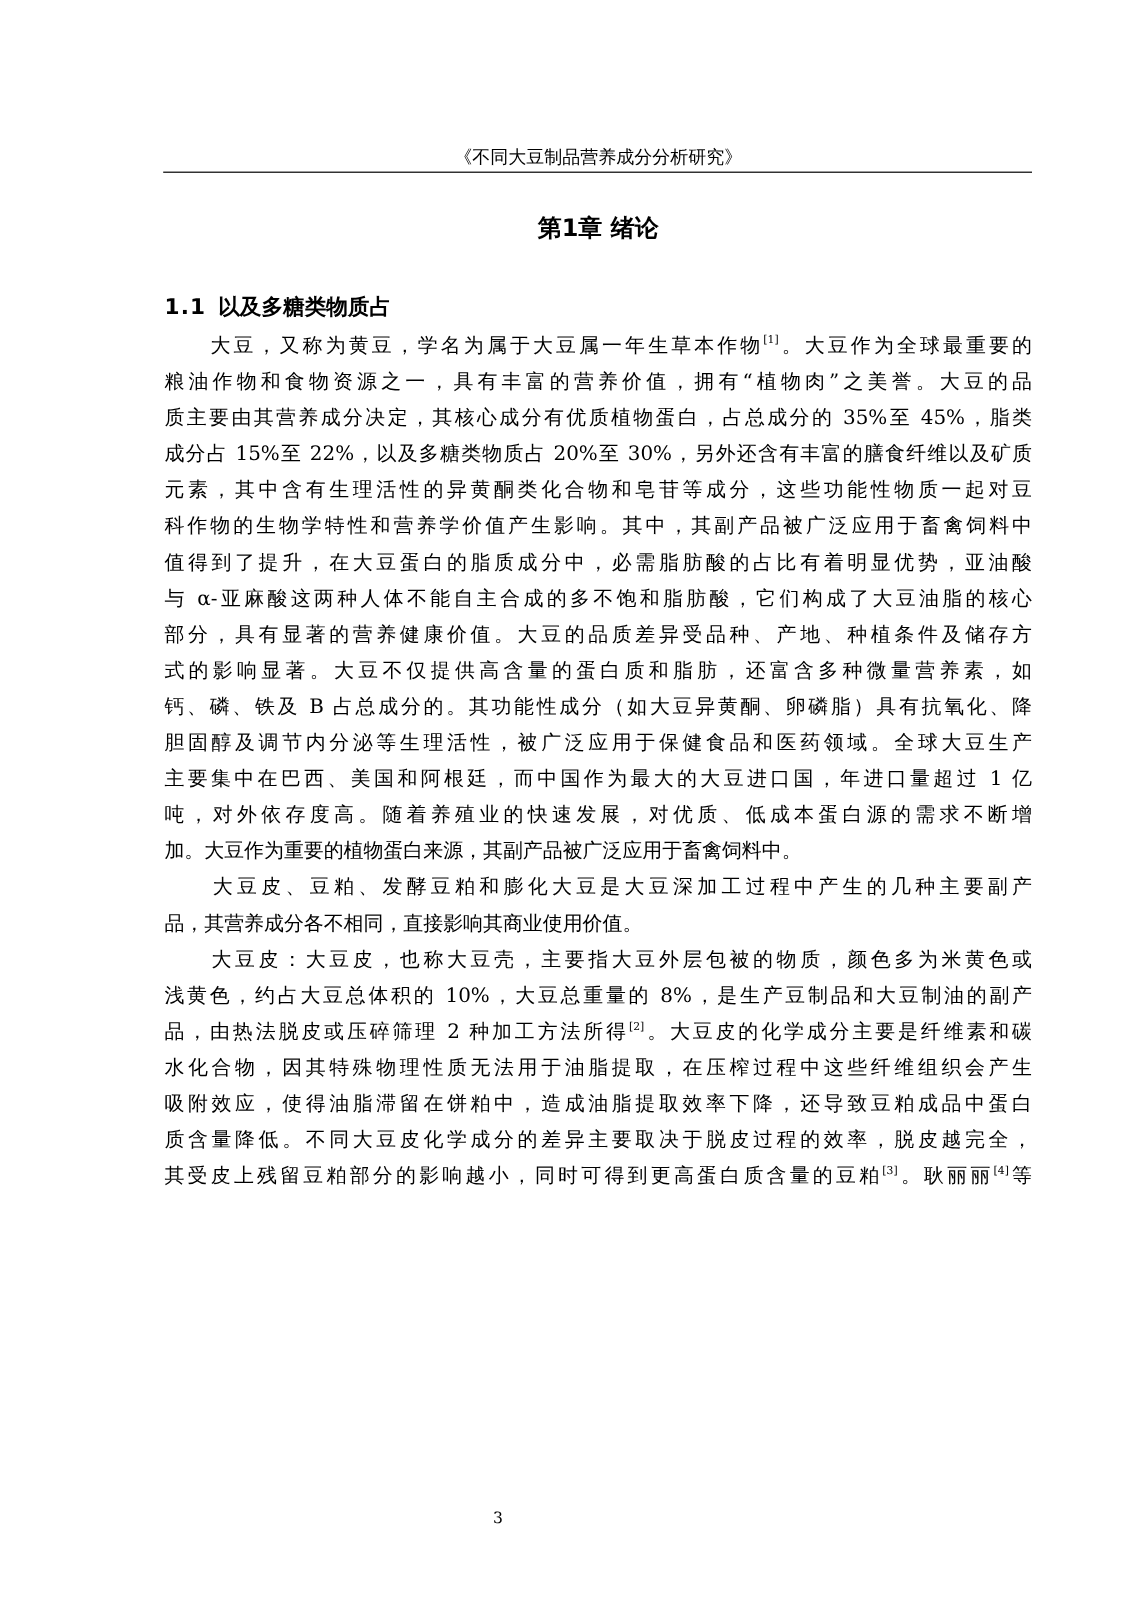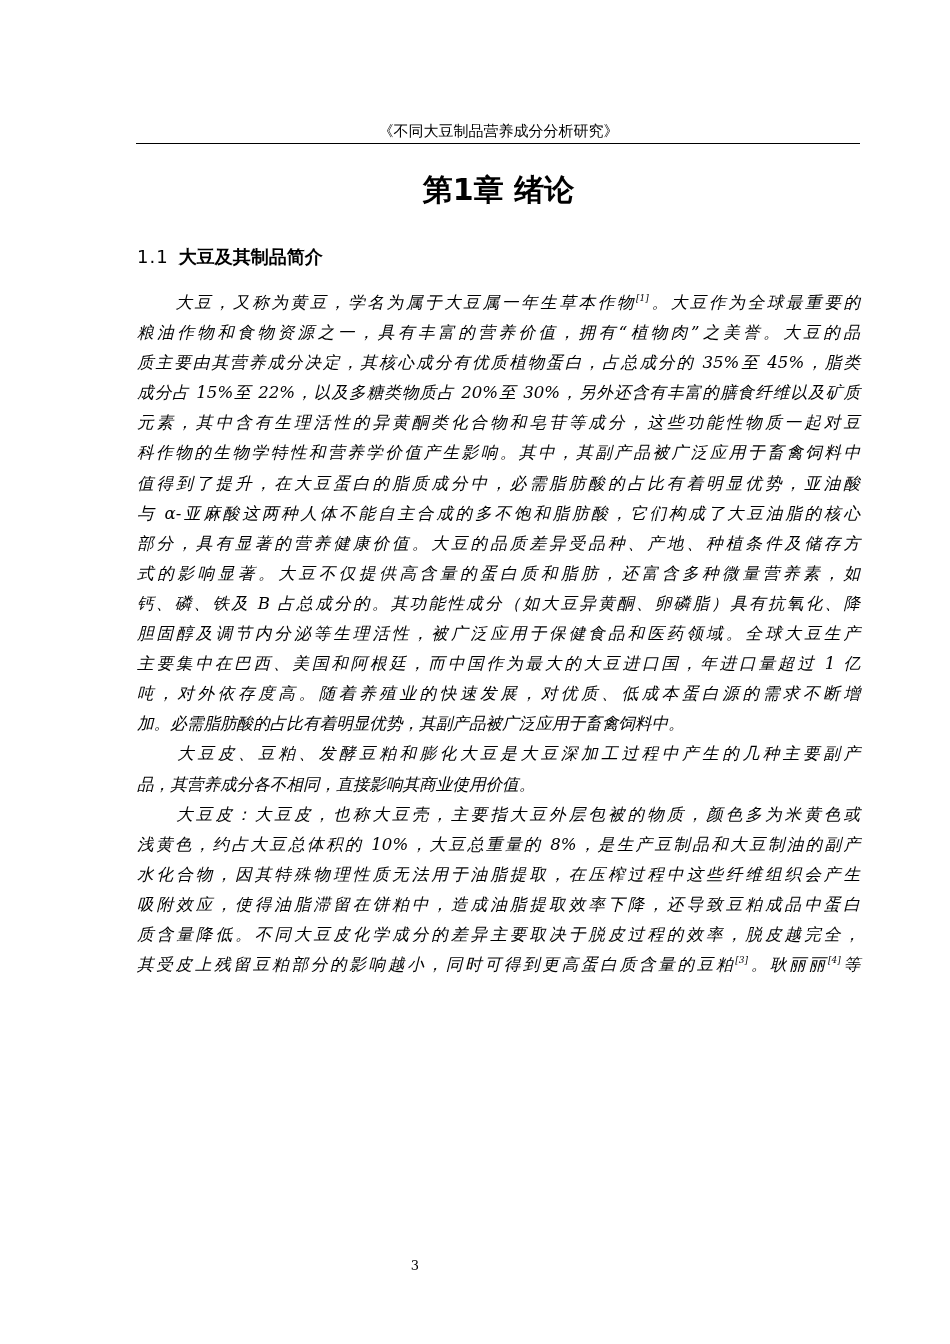--- a/index.html
+++ b/index.html
@@ -5,77 +5,78 @@
   html, body { margin: 0; padding: 0; background: #ffffff; }
   body { width: 950px; height: 1344px; position: relative; overflow: hidden; color: #000; }
   .page { position: absolute; left: 0; top: 0; width: 950px; height: 1344px; background: #fff; margin-top: 29px; }
   .running-header {
     position: absolute; left: 137px; width: 723px; top: 93px;
     text-align: center; font-family: "DejaVu Serif", serif; font-size: 15px; line-height: 18px;
   }
   .header-rule { position: absolute; left: 136px; width: 724px; top: 114px; height: 0; border-top: 1.5px solid #000; }
   .chapter-title {
     position: absolute; left: 137px; width: 723px; top: 147px;
-    text-align: center; font-family: "DejaVu Sans", sans-serif; font-size: 30px; font-weight: bold; line-height: 28px;
+    text-align: center; font-family: "DejaVu Sans", sans-serif; font-size: 20px; font-weight: bold; line-height: 28px;
   }
   .section-title {
     position: absolute; left: 137px; top: 216px;
     font-family: "DejaVu Sans", sans-serif; font-size: 18px; font-weight: bold; line-height: 24px;
   }
-  .section-title .num { font-weight: normal; margin-right: 10px; letter-spacing: 1px; }
+  .section-title .num { font-weight: bold; margin-right: 10px; letter-spacing: 1px; }
   .body-text {
-    position: absolute; left: 137px; top: 259px; width: 723px;
-    font-family: "DejaVu Serif", serif; font-size: 16.6px; line-height: 30.1px; font-style: italic;
+    position: absolute; left: 137px; top: 244px; width: 723px;
+    font-family: "DejaVu Serif", serif; font-size: 16.6px; line-height: 30.1px;
   }
   .line { display: block; text-align: justify; text-align-last: justify; white-space: nowrap; }
   .line.last { text-align-last: left; }
   sup { font-size: 9px; vertical-align: 7px; line-height: 0; }
   .page-number {
     position: absolute; left: 137px; width: 556px; top: 1229px;
     text-align: center; font-family: "DejaVu Serif", serif; font-size: 13px;
   }
 </style>
 </head>
 <body>
 
 <div class="page">
   <div class="running-header">《不同大豆制品营养成分分析研究》</div>
   <div class="header-rule"></div>
 
   <div class="chapter-title">第1章  绪论</div>
 
   <div class="section-title">
-    <span class="num">1.1</span><span>大豆及其制品简介</span>
+    <span class="num">1.1</span><span>以及多糖类物质占</span>
   </div>
 
   <div class="body-text" id="body-text">
       <div>
         <span class="line">　　大豆，又称为黄豆，学名为属于大豆属一年生草本作物<sup>[1]</sup>。大豆作为全球最重要的</span>
         <span class="line">粮油作物和食物资源之一，具有丰富的营养价值，拥有“植物肉”之美誉。大豆的品</span>
         <span class="line">质主要由其营养成分决定，其核心成分有优质植物蛋白，占总成分的 35%至 45%，脂类</span>
         <span class="line">成分占 15%至 22%，以及多糖类物质占 20%至 30%，另外还含有丰富的膳食纤维以及矿质</span>
         <span class="line">元素，其中含有生理活性的异黄酮类化合物和皂苷等成分，这些功能性物质一起对豆</span>
         <span class="line">科作物的生物学特性和营养学价值产生影响。其中，其副产品被广泛应用于畜禽饲料中</span>
         <span class="line">值得到了提升，在大豆蛋白的脂质成分中，必需脂肪酸的占比有着明显优势，亚油酸</span>
         <span class="line">与 α-亚麻酸这两种人体不能自主合成的多不饱和脂肪酸，它们构成了大豆油脂的核心</span>
         <span class="line">部分，具有显著的营养健康价值。大豆的品质差异受品种、产地、种植条件及储存方</span>
         <span class="line">式的影响显著。大豆不仅提供高含量的蛋白质和脂肪，还富含多种微量营养素，如</span>
         <span class="line">钙、磷、铁及 B 占总成分的。其功能性成分（如大豆异黄酮、卵磷脂）具有抗氧化、降</span>
         <span class="line">胆固醇及调节内分泌等生理活性，被广泛应用于保健食品和医药领域。全球大豆生产</span>
         <span class="line">主要集中在巴西、美国和阿根廷，而中国作为最大的大豆进口国，年进口量超过 1 亿</span>
         <span class="line">吨，对外依存度高。随着养殖业的快速发展，对优质、低成本蛋白源的需求不断增</span>
-        <span class="line last">加。必需脂肪酸的占比有着明显优势，其副产品被广泛应用于畜禽饲料中。</span>
+        <span class="line last">加。大豆作为重要的植物蛋白来源，其副产品被广泛应用于畜禽饲料中。</span>
       </div>
       <div>
         <span class="line">　　大豆皮、豆粕、发酵豆粕和膨化大豆是大豆深加工过程中产生的几种主要副产</span>
         <span class="line last">品，其营养成分各不相同，直接影响其商业使用价值。</span>
       </div>
       <div>
         <span class="line">　　大豆皮：大豆皮，也称大豆壳，主要指大豆外层包被的物质，颜色多为米黄色或</span>
         <span class="line">浅黄色，约占大豆总体积的 10%，大豆总重量的 8%，是生产豆制品和大豆制油的副产</span>
+        <span class="line">品，由热法脱皮或压碎筛理 2 种加工方法所得<sup>[2]</sup>。大豆皮的化学成分主要是纤维素和碳</span>
         <span class="line">水化合物，因其特殊物理性质无法用于油脂提取，在压榨过程中这些纤维组织会产生</span>
         <span class="line">吸附效应，使得油脂滞留在饼粕中，造成油脂提取效率下降，还导致豆粕成品中蛋白</span>
         <span class="line">质含量降低。不同大豆皮化学成分的差异主要取决于脱皮过程的效率，脱皮越完全，</span>
         <span class="line">其受皮上残留豆粕部分的影响越小，同时可得到更高蛋白质含量的豆粕<sup>[3]</sup>。耿丽丽<sup>[4]</sup>等</span>
       </div>
     </div>
 
   <div class="page-number">3</div>
 </div>
 

